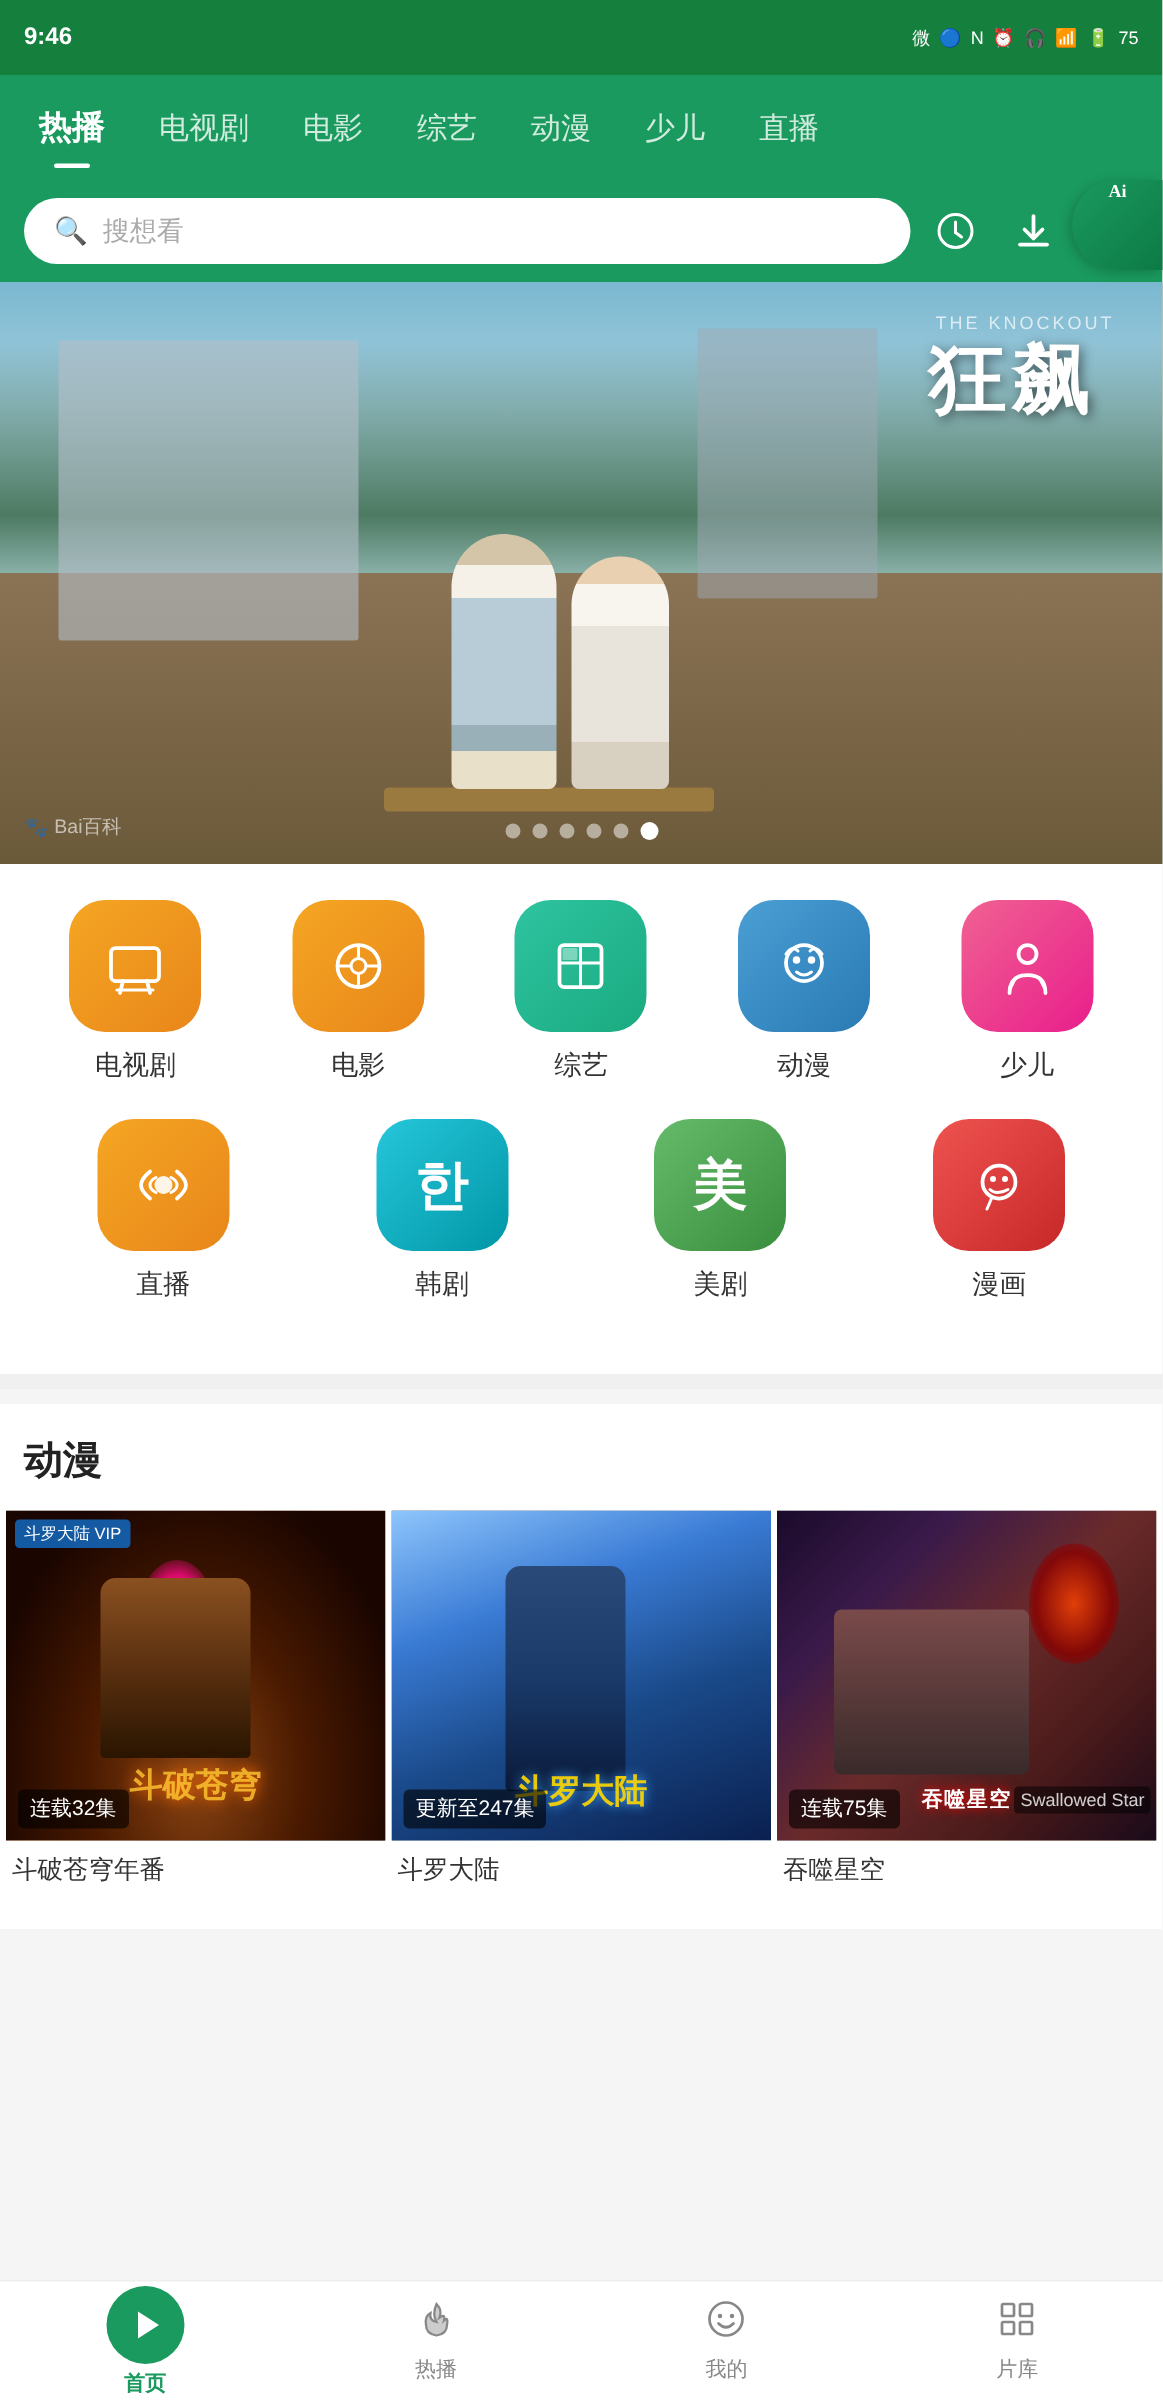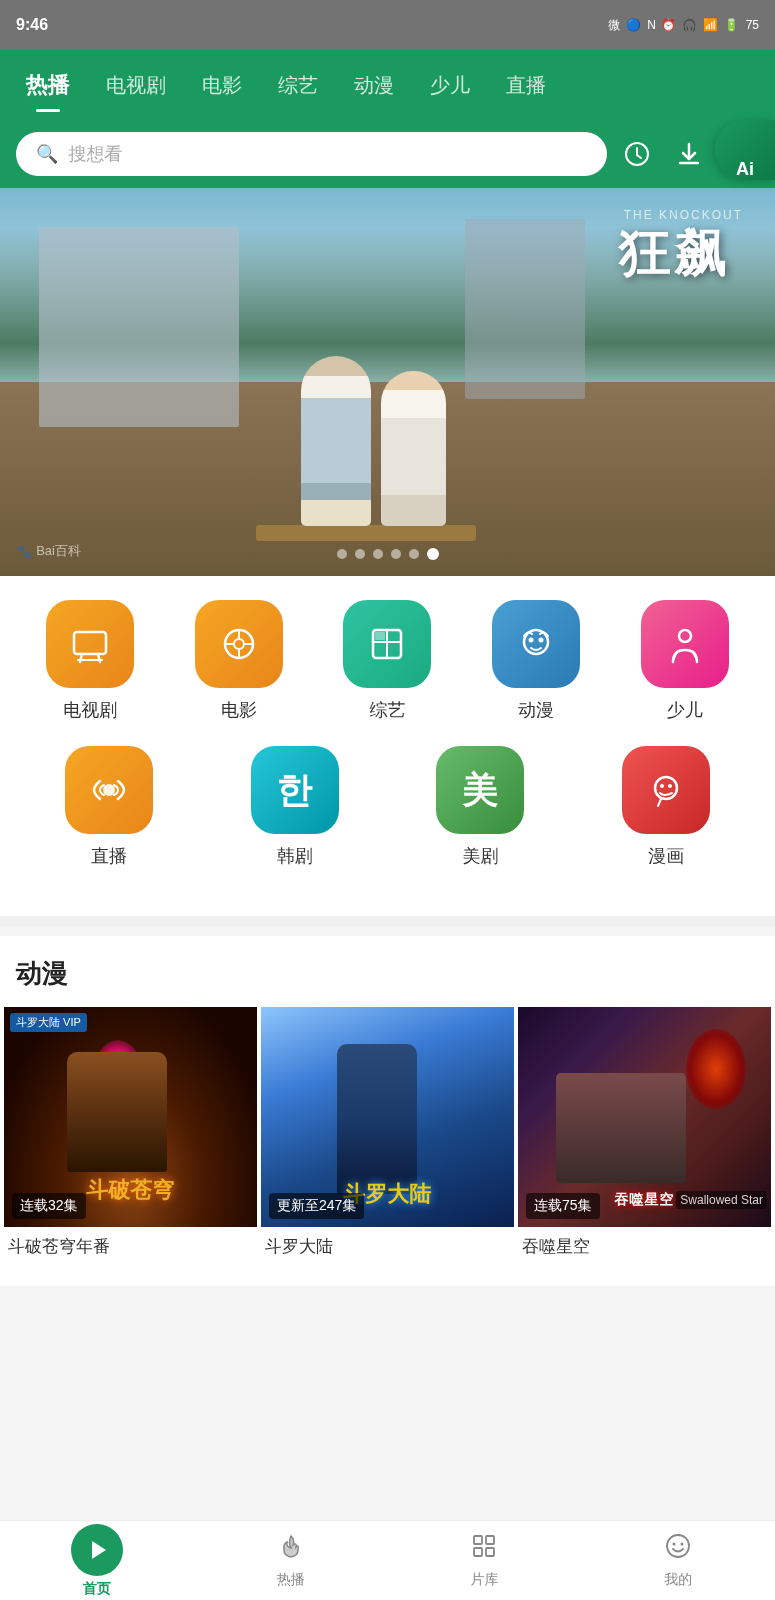--- a/index.html
+++ b/index.html
@@ -1,21 +1,21 @@
 <!DOCTYPE html>
 <html><head>
   <meta charset="utf-8">
   <meta name="viewport" content="width=775, initial-scale=1">
   <style>
     * { margin: 0; padding: 0; box-sizing: border-box; }
     body { width: 775px; min-height: 1600px; font-family: -apple-system, 'PingFang SC', 'Helvetica Neue', sans-serif; background: #f5f5f5; overflow-x: hidden; }
 
     
     .status-bar {
-      background: #737373;
+      background: #15803d;
       height: 50px;
       display: flex;
       align-items: center;
       justify-content: space-between;
       padding: 0 16px;
       color: white;
       font-size: 14px;
     }
     .status-time { font-weight: 600; font-size: 16px; }
     .status-icons { display: flex; align-items: center; gap: 6px; font-size: 12px; }
@@ -630,36 +630,36 @@
     <div class="bottom-nav-icon">
       <svg width="28" height="28" viewBox="0 0 28 28" fill="none">
         <path d="M14 4 Q18 8 16 13 Q20 10 19 15 Q22 12 21 18 Q21 24 14 25 Q7 24 7 18 Q6 12 10 10 Q9 15 14 16 Q11 11 14 4Z" stroke="#888" stroke-width="1.5" fill="#ccc"></path>
       </svg>
     </div>
     <span class="bottom-nav-label">热播</span>
   </div>
   <div class="bottom-nav-item">
     <div class="bottom-nav-icon">
       <svg width="28" height="28" viewBox="0 0 28 28" fill="none">
+        <circle cx="14" cy="14" r="11" stroke="#888" stroke-width="1.8" fill="none"></circle>
+        <circle cx="10" cy="12" r="1.5" fill="#888"></circle>
+        <circle cx="18" cy="12" r="1.5" fill="#888"></circle>
+        <path d="M9 17 Q14 22 19 17" stroke="#888" stroke-width="1.8" fill="none" stroke-linecap="round"></path>
+      </svg>
+    </div>
+    <span class="bottom-nav-label">我的</span>
+  </div>
+  <div class="bottom-nav-item">
+    <div class="bottom-nav-icon">
+      <svg width="28" height="28" viewBox="0 0 28 28" fill="none">
         <rect x="4" y="4" width="8" height="8" rx="1" stroke="#888" stroke-width="1.8" fill="none"></rect>
         <rect x="16" y="4" width="8" height="8" rx="1" stroke="#888" stroke-width="1.8" fill="none"></rect>
         <rect x="4" y="16" width="8" height="8" rx="1" stroke="#888" stroke-width="1.8" fill="none"></rect>
         <rect x="16" y="16" width="8" height="8" rx="1" stroke="#888" stroke-width="1.8" fill="none"></rect>
       </svg>
     </div>
     <span class="bottom-nav-label">片库</span>
   </div>
-  <div class="bottom-nav-item">
-    <div class="bottom-nav-icon">
-      <svg width="28" height="28" viewBox="0 0 28 28" fill="none">
-        <circle cx="14" cy="14" r="11" stroke="#888" stroke-width="1.8" fill="none"></circle>
-        <circle cx="10" cy="12" r="1.5" fill="#888"></circle>
-        <circle cx="18" cy="12" r="1.5" fill="#888"></circle>
-        <path d="M9 17 Q14 22 19 17" stroke="#888" stroke-width="1.8" fill="none" stroke-linecap="round"></path>
-      </svg>
-    </div>
-    <span class="bottom-nav-label">我的</span>
-  </div>
-</div>
-
-<div style="position:fixed;top:120px;right:0;width:60px;height:60px;background:linear-gradient(135deg,#1a9a5e,#0d7a45);border-radius:30px 0 0 30px;display:flex;align-items:flex-end;justify-content:center;color:white;font-size:18px;font-weight:bold;cursor:pointer;box-shadow:-2px 2px 8px rgba(0,0,0,0.2);">
+</div>
+
+<div style="position:fixed;top:120px;right:0;width:60px;height:60px;background:linear-gradient(135deg,#1a9a5e,#0d7a45);border-radius:30px 0 0 30px;display:flex;align-items:flex-start;justify-content:center;color:white;font-size:12px;font-weight:bold;cursor:pointer;box-shadow:-2px 2px 8px rgba(0,0,0,0.2);font-family:Liberation Serif, serif;">
   <span>Ai</span>
 </div>
 
 </body></html>

